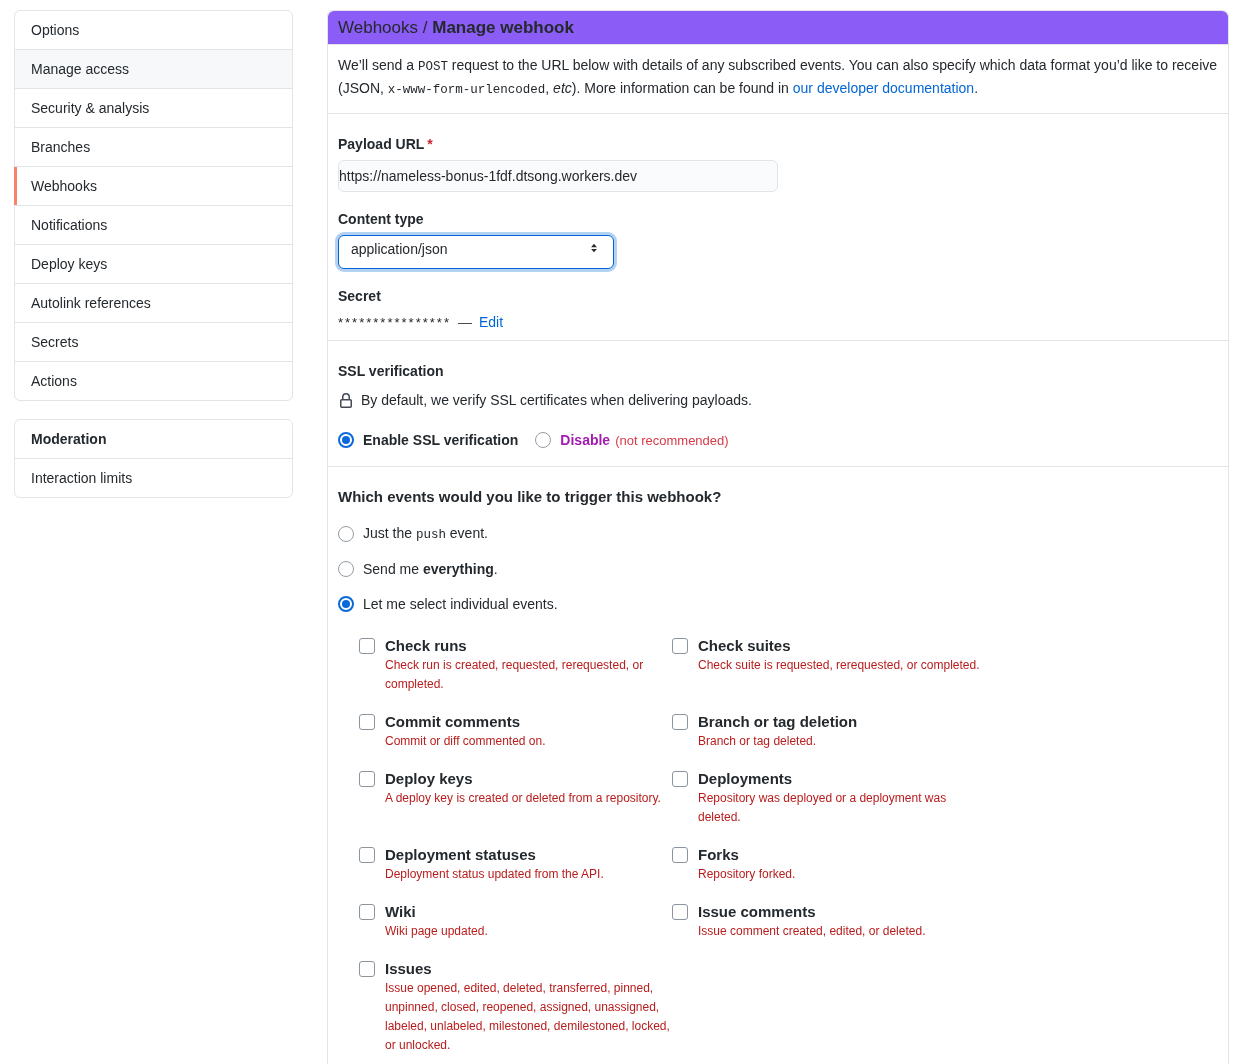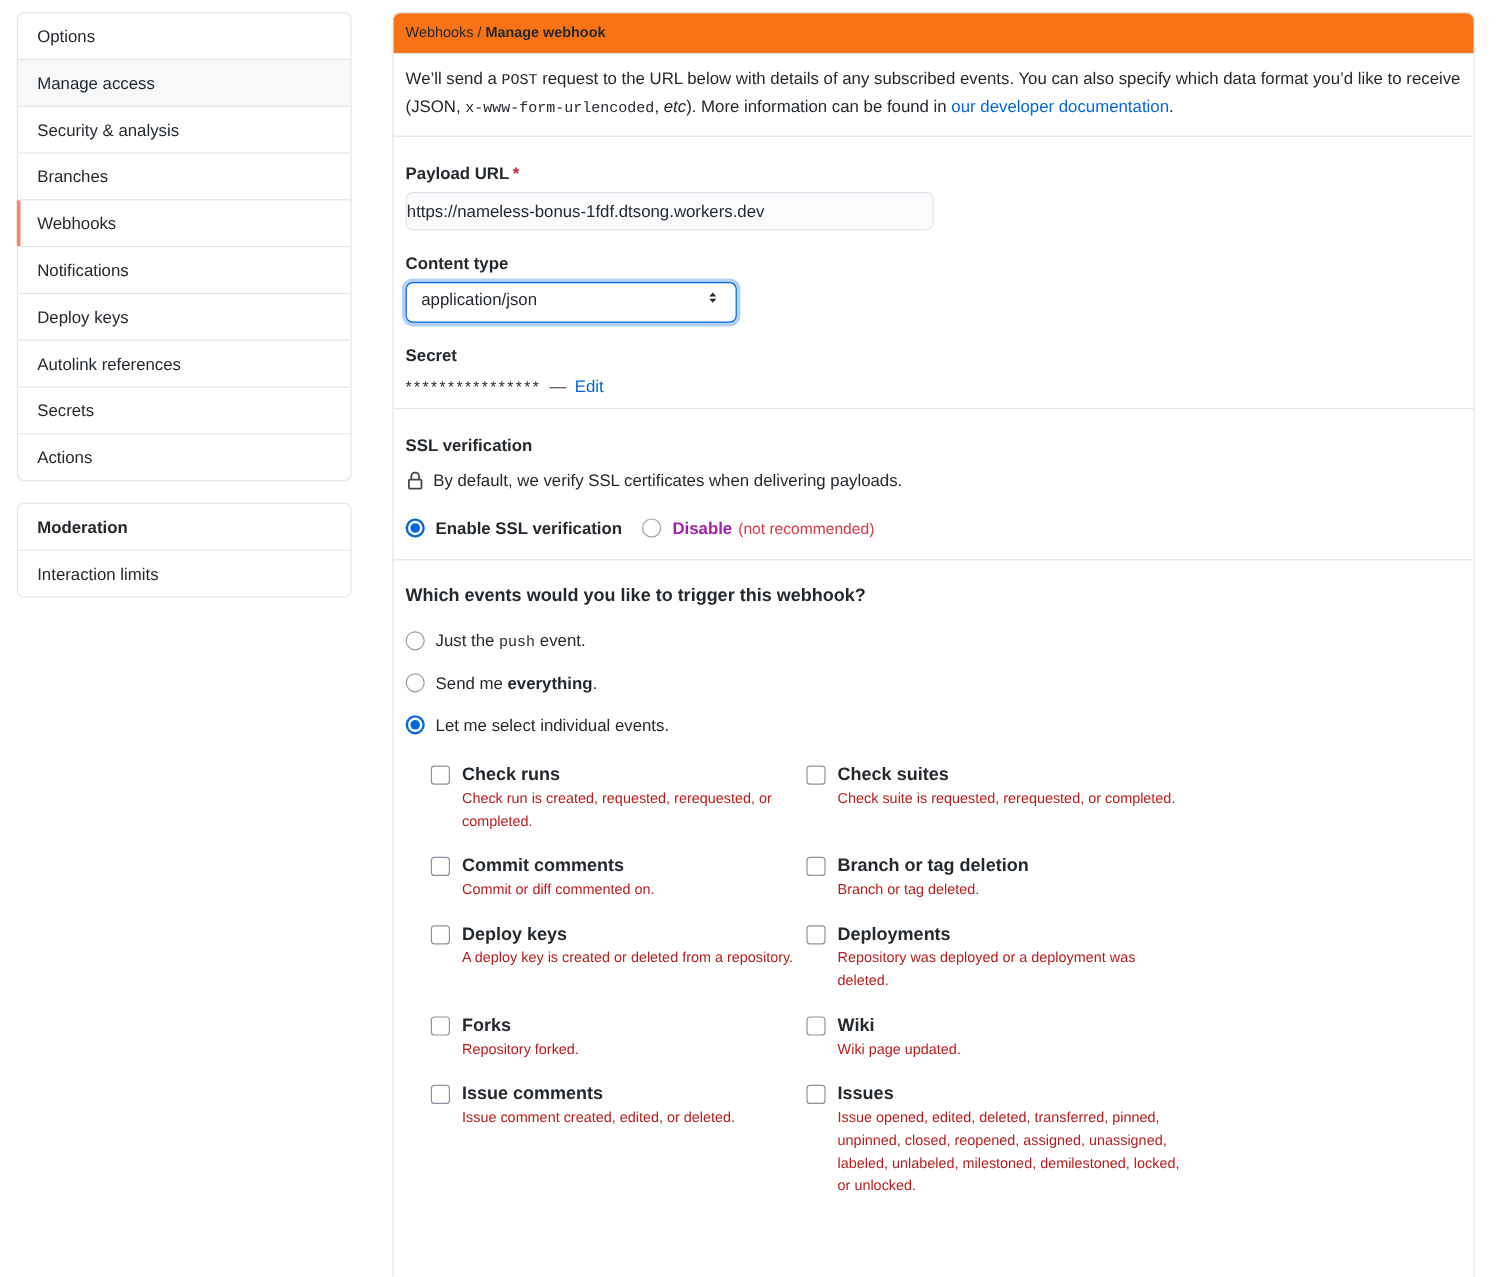--- a/index.html
+++ b/index.html
@@ -57,25 +57,25 @@
     position: absolute;
     left: 327px;
     top: 10px;
     width: 902px;
     min-height: 1120px;
     background: #fff;
     border: 1px solid #e1e4e8;
     border-radius: 6px;
   }
   .panel-header {
-    background: #f97316;
+    background: #8b5cf6;
     border-bottom: 1px solid #e1e4e8;
     border-radius: 6px 6px 0 0;
     padding: 8px 10px;
-    font-size: 12px;
+    font-size: 17px;
     line-height: 17px;
   }
   .breadcrumb-link { color: #24292e; text-decoration: none; cursor: pointer; }
   .breadcrumb-current { font-weight: 700; }
 
   .intro {
     margin: 0;
     padding: 10px 10px 12px 10px;
     border-bottom: 1px solid #e1e4e8;
     font-size: 14px;
@@ -364,20 +364,27 @@
         </div>
 
         <div class="event-item">
           <span class="checkbox"></span>
           <div class="event-text">
             <div class="event-title">Deployments</div>
             <div class="event-desc">Repository was deployed or a deployment was deleted.</div>
           </div>
         </div>
 
+        <div class="event-item">
+          <span class="checkbox"></span>
+          <div class="event-text">
+            <div class="event-title">Deployment statuses</div>
+            <div class="event-desc">Deployment status updated from the API.</div>
+          </div>
+        </div>
 
         <div class="event-item">
           <span class="checkbox"></span>
           <div class="event-text">
             <div class="event-title">Forks</div>
             <div class="event-desc">Repository forked.</div>
           </div>
         </div>
 
         <div class="event-item">

